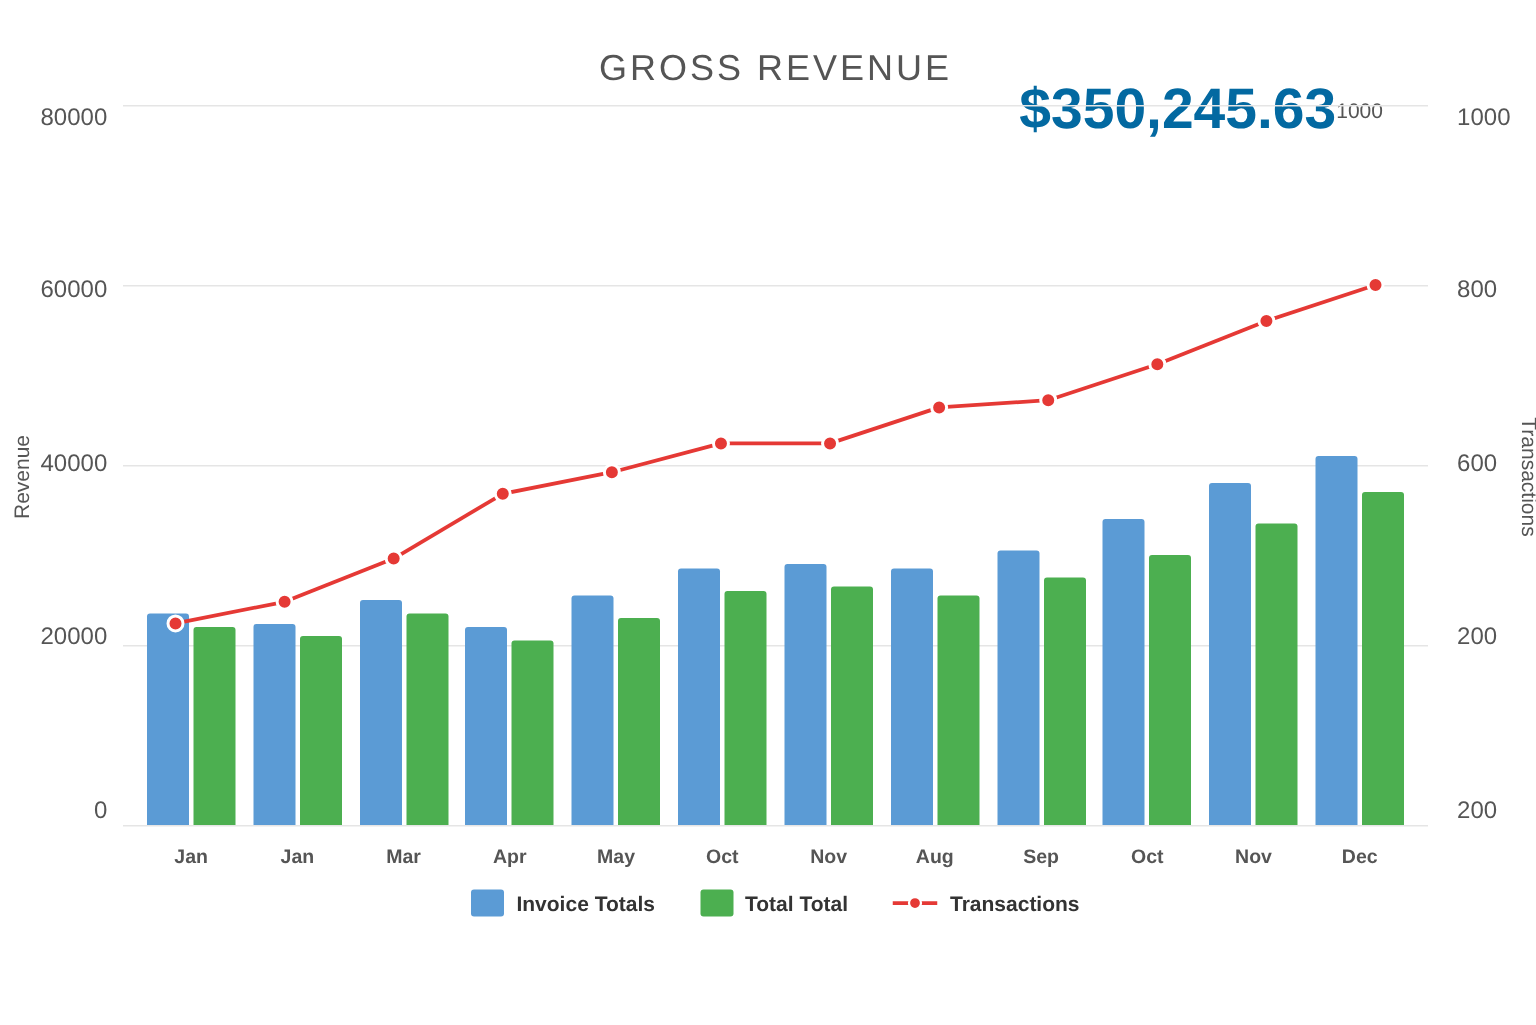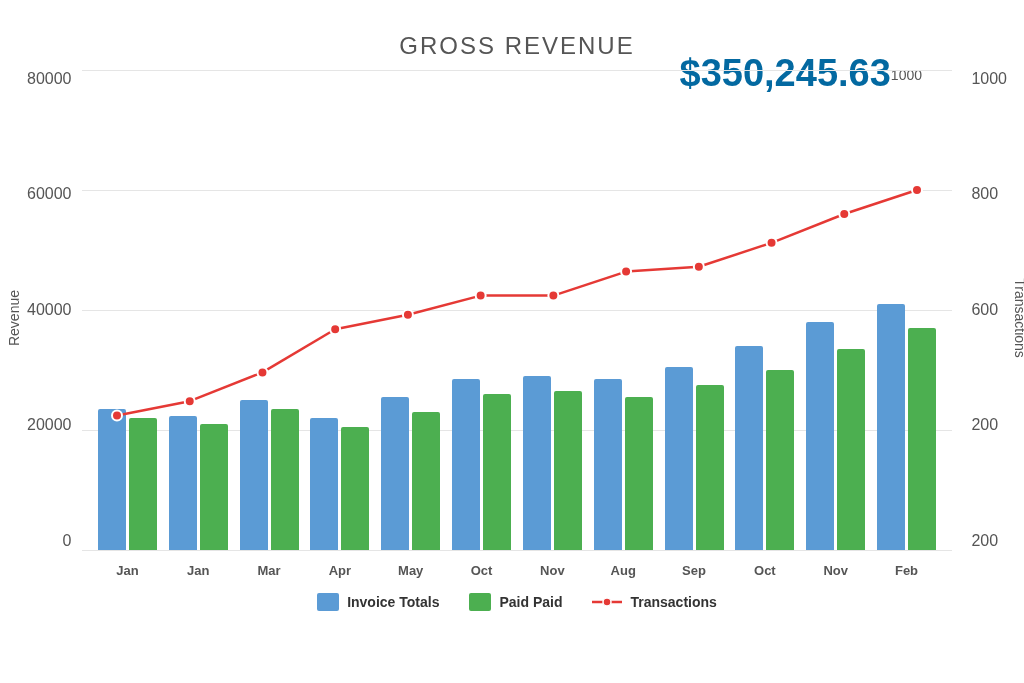--- a/index.html
+++ b/index.html
@@ -336,32 +336,32 @@
         <span class="month-label">Jan</span>
         <span class="month-label">Mar</span>
         <span class="month-label">Apr</span>
         <span class="month-label">May</span>
         <span class="month-label">Oct</span>
         <span class="month-label">Nov</span>
         <span class="month-label">Aug</span>
         <span class="month-label">Sep</span>
         <span class="month-label">Oct</span>
         <span class="month-label">Nov</span>
-        <span class="month-label">Feb</span>
+        <span class="month-label">Dec</span>
       </div>
   </div>
 
   <div class="legend">
     <div class="legend-item">
       <div class="legend-box bar-blue"></div>
       <span>Invoice Totals</span>
     </div>
     <div class="legend-item">
       <div class="legend-box bar-green"></div>
-      <span>Paid Paid</span>
+      <span>Total Total</span>
     </div>
     <div class="legend-item">
       <svg class="legend-line-svg" viewBox="0 0 30 18">
         <line x1="0" y1="9" x2="30" y2="9" stroke="#e53935" stroke-width="2.5"></line>
         <circle cx="15" cy="9" r="4" fill="#e53935" stroke="white" stroke-width="1.5"></circle>
       </svg>
       <span>Transactions</span>
     </div>
   </div>
 </div>

